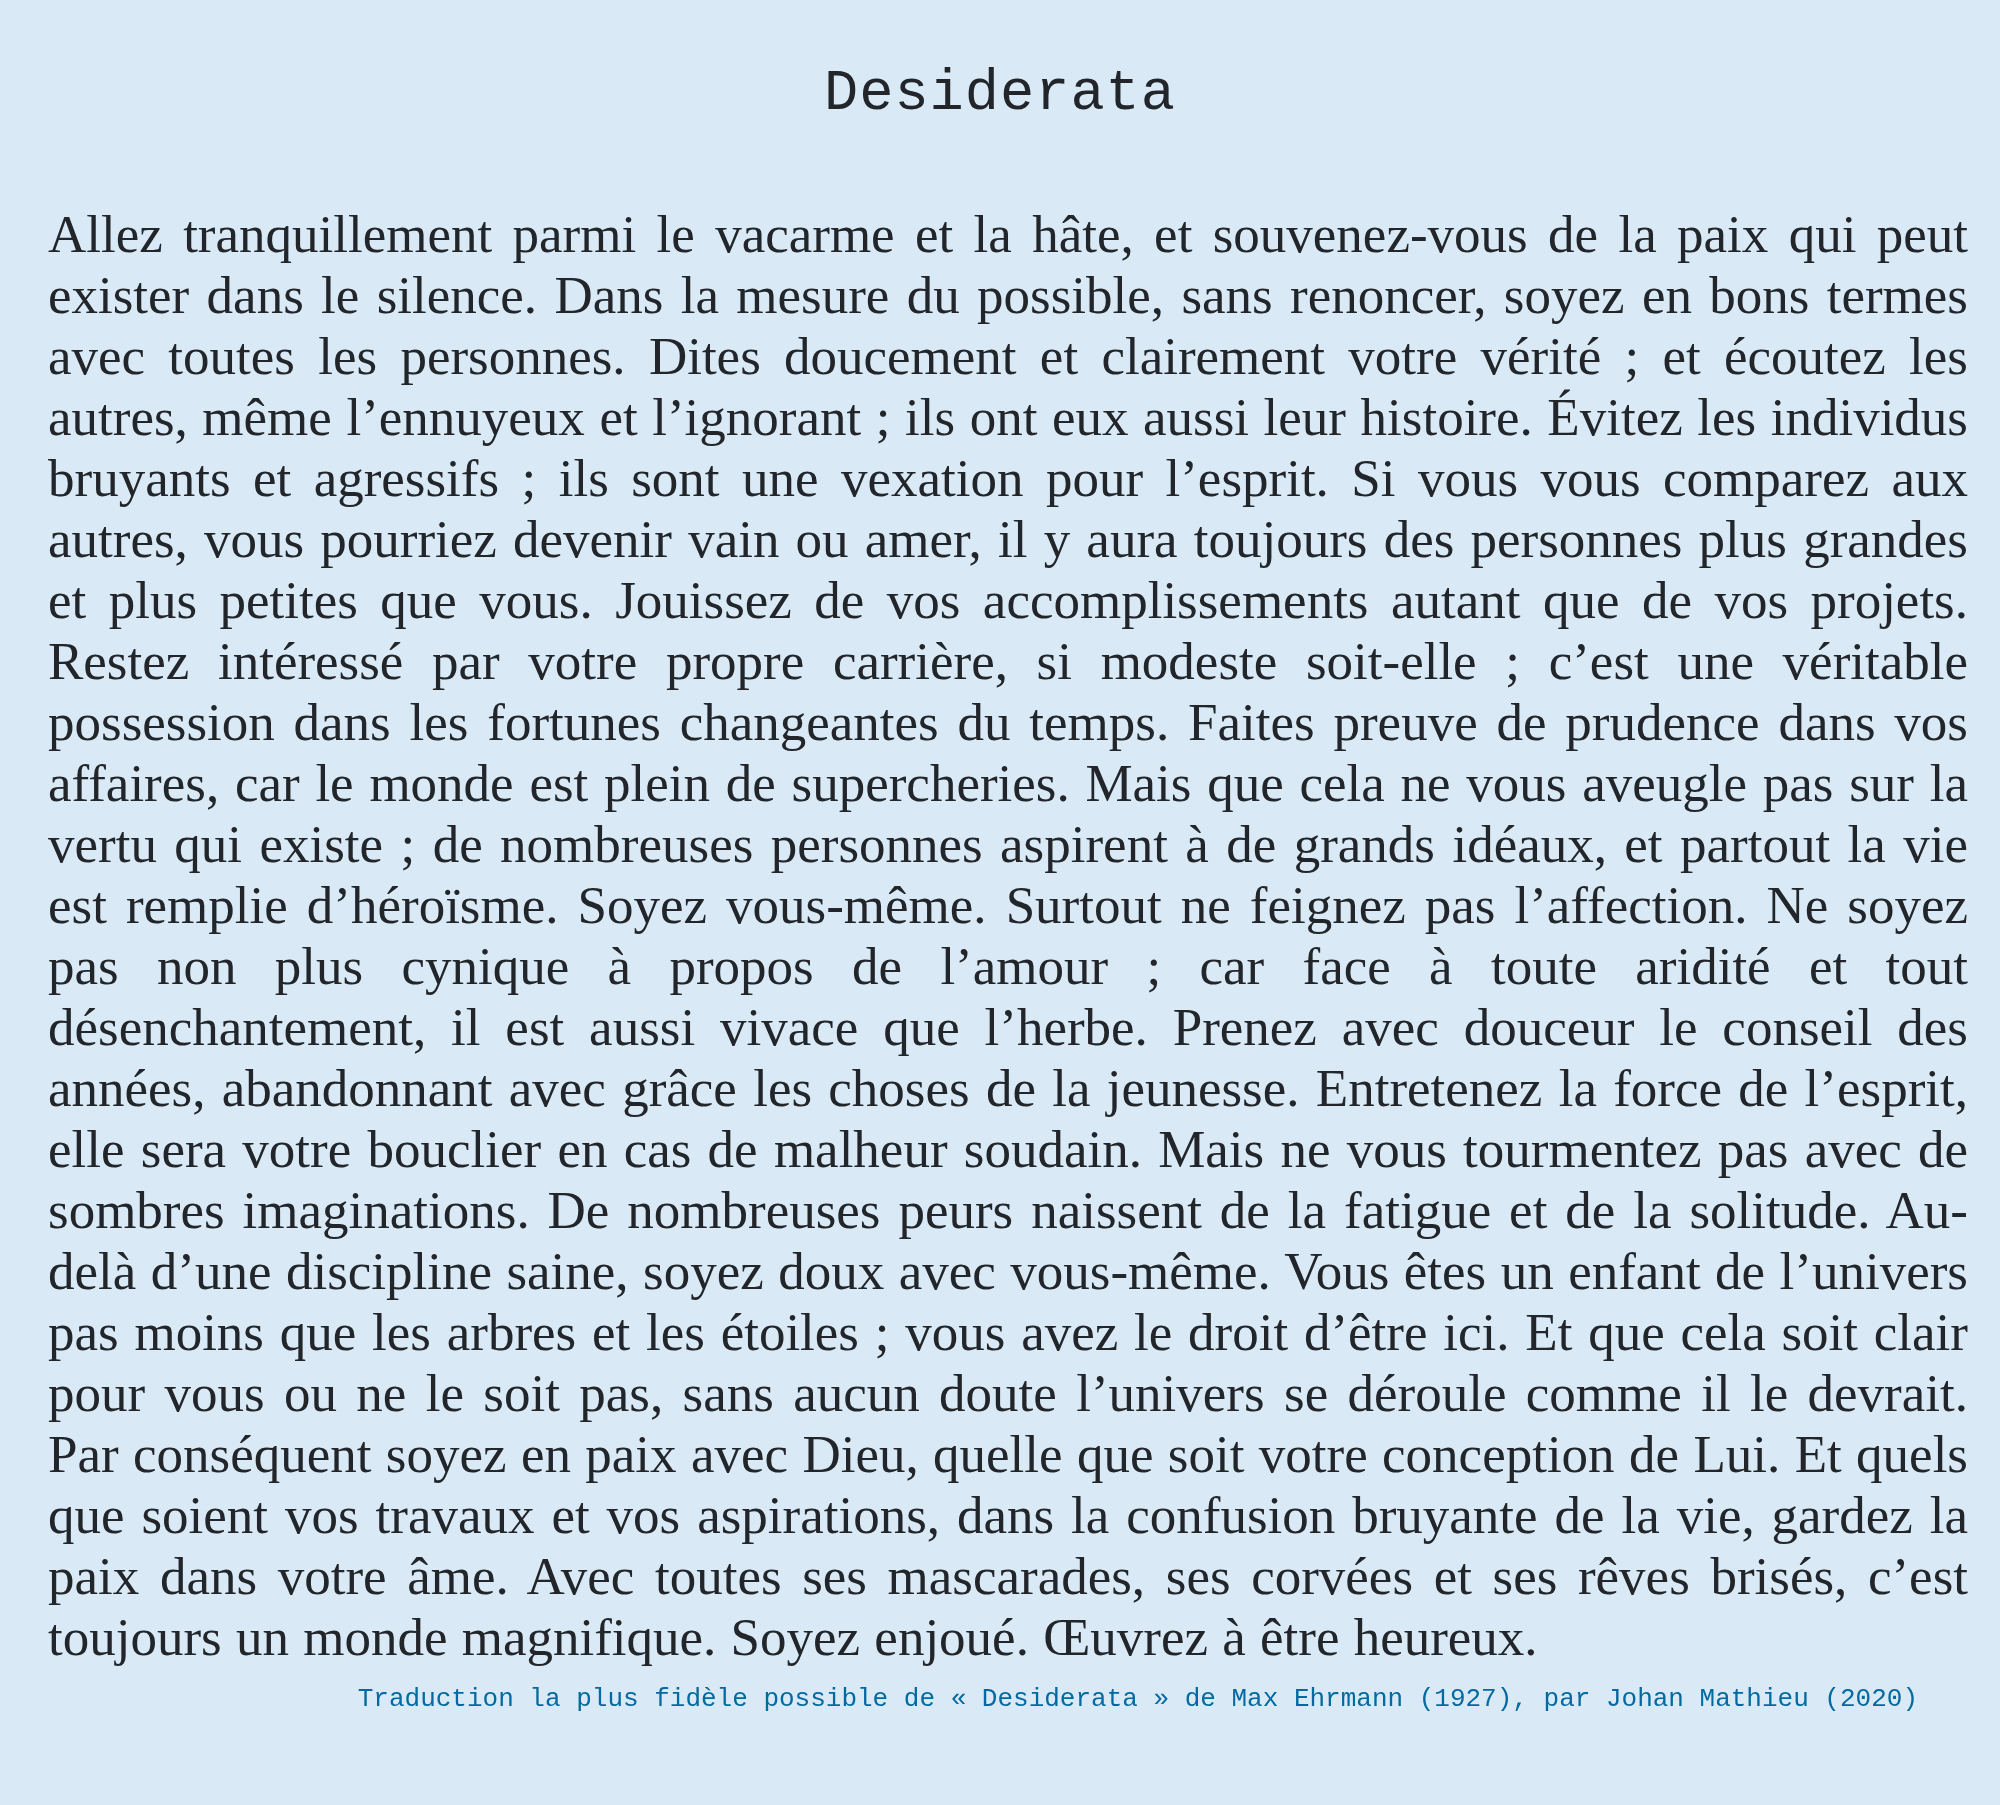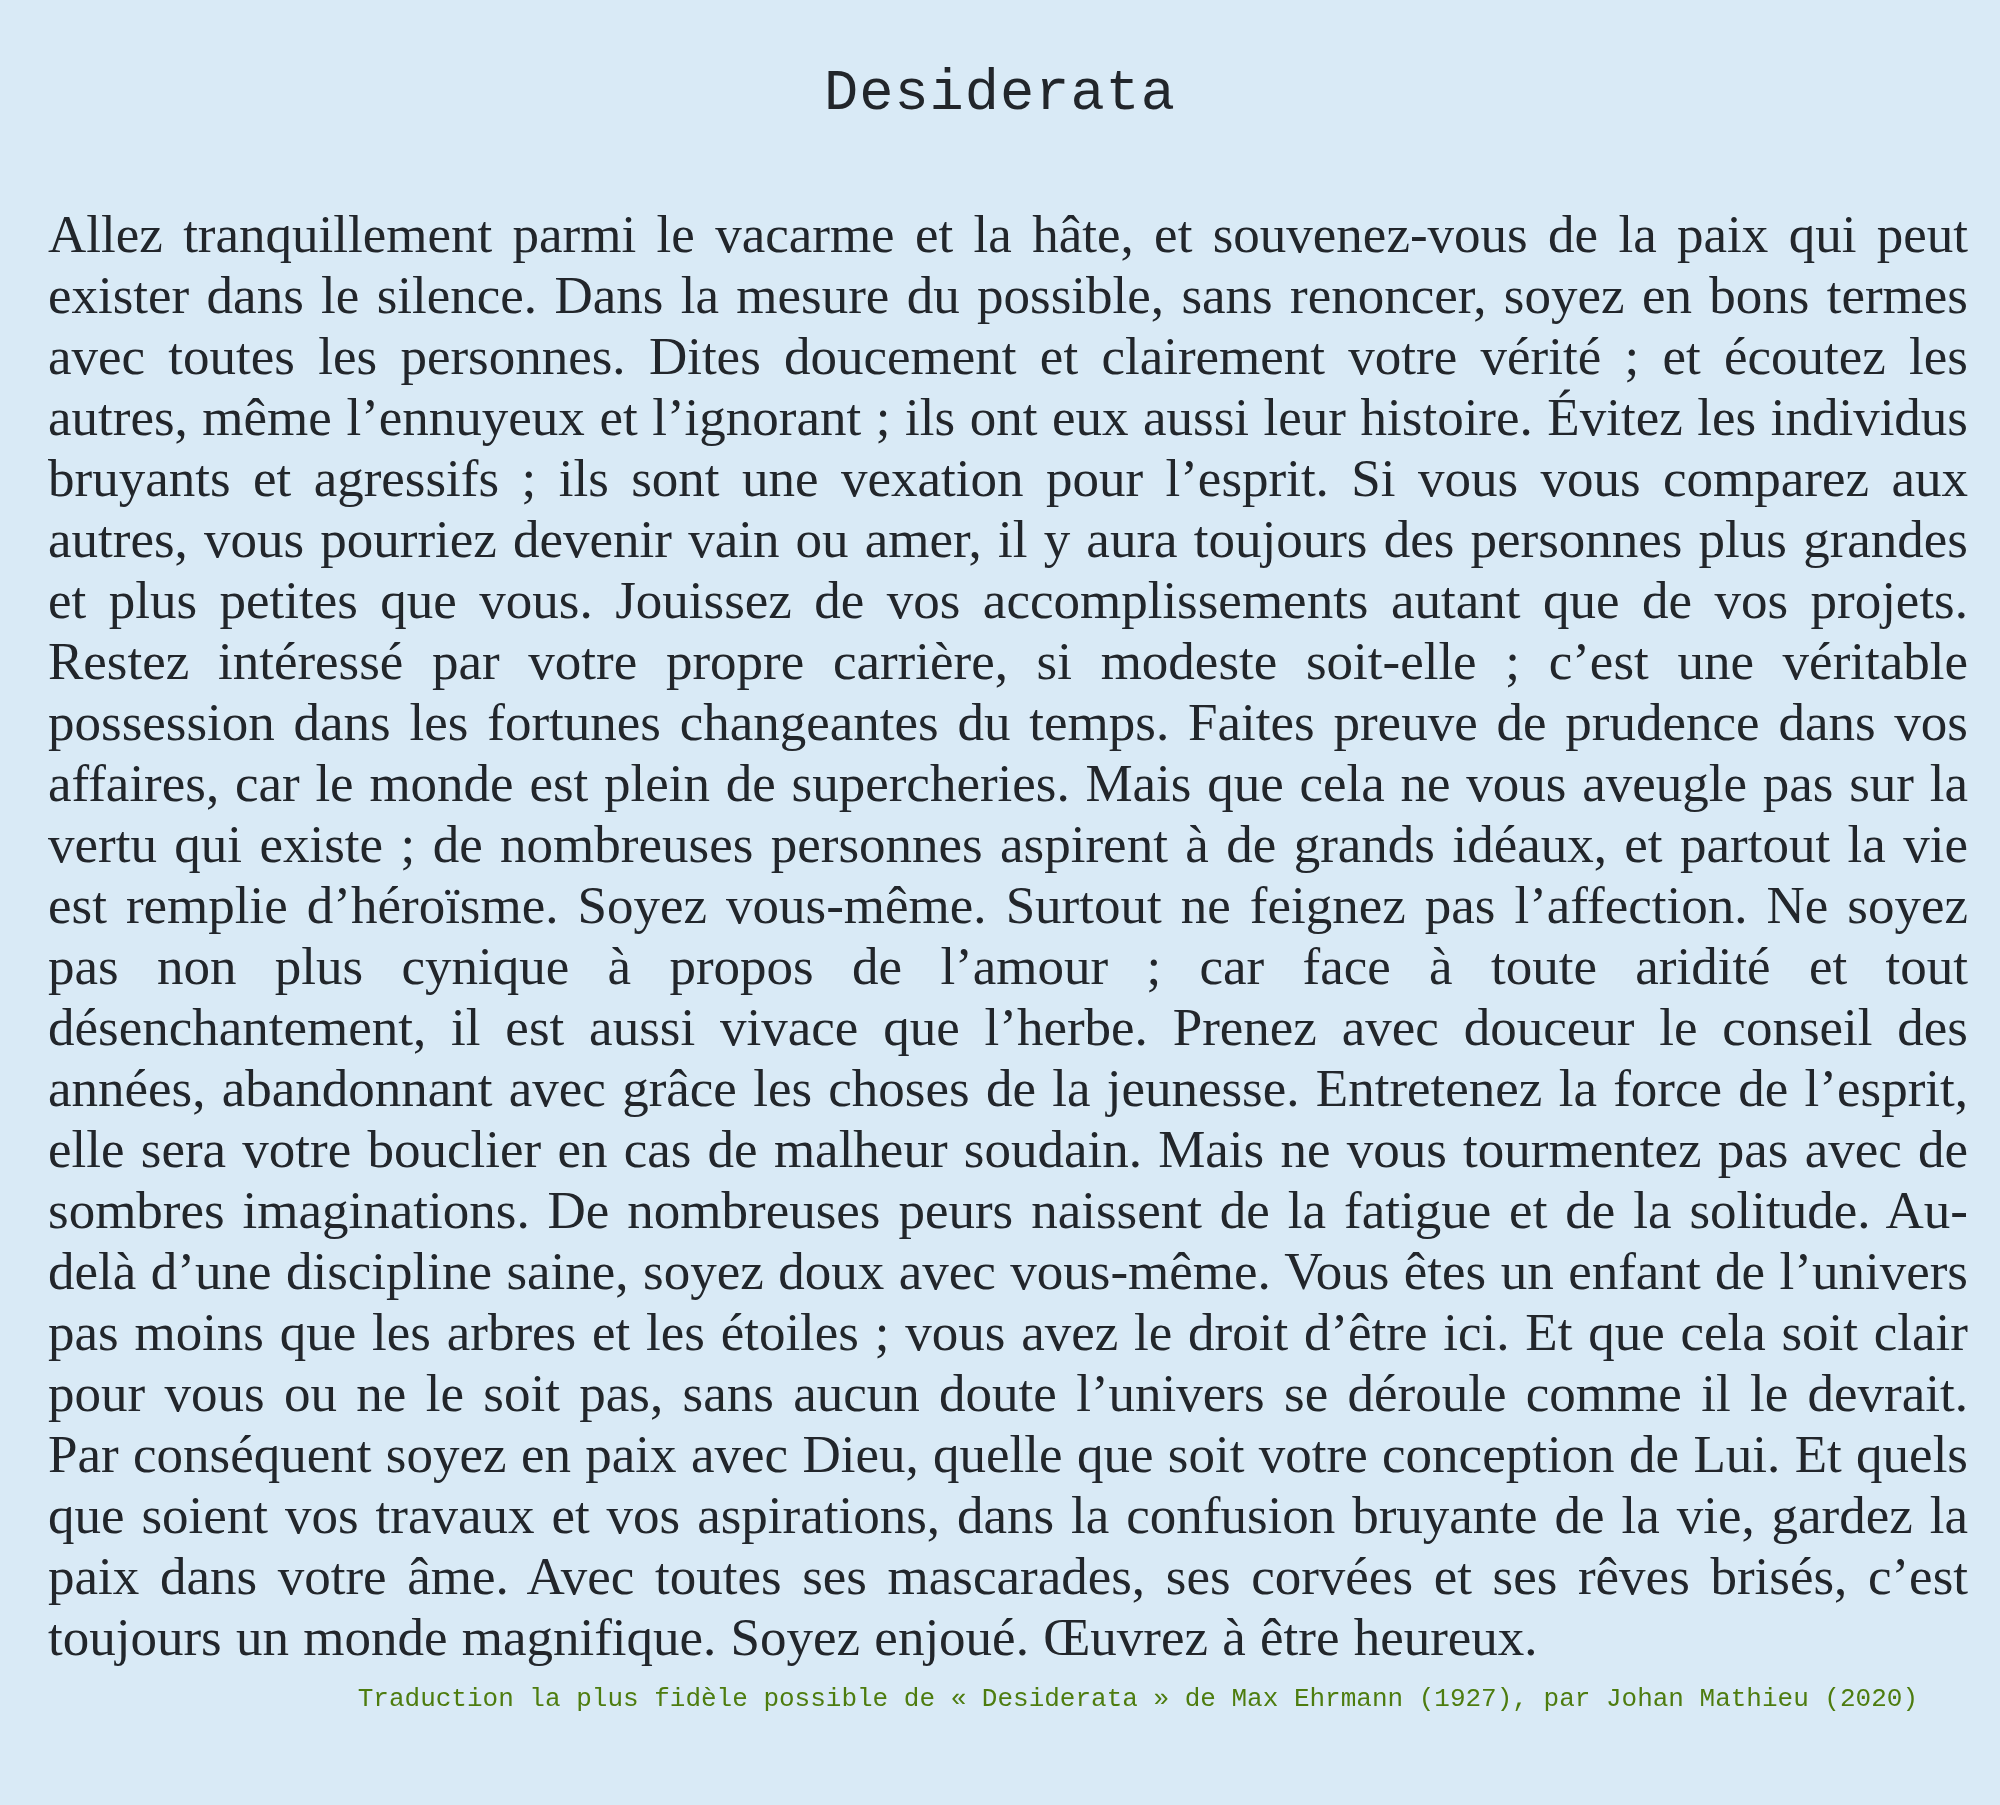--- a/index.html
+++ b/index.html
@@ -45,21 +45,21 @@
     word-spacing: 1px;
   }
   .doc-attribution {
     position: absolute;
     top: 1684px;
     right: 82px;
     font-family: "Liberation Mono", "DejaVu Sans Mono", monospace;
     font-size: 26px;
     letter-spacing: 0;
     white-space: nowrap;
-    color: #4d7c0f;
+    color: #0369a1;
   }
 </style>
 </head>
 <body style="background-color: rgb(217, 234, 246); color: rgb(34, 38, 43);">
 
 <div class="page">
   <h1 class="doc-title">Desiderata</h1>
 
   <p class="doc-body">Allez tranquillement parmi le vacarme et la hâte, et souvenez-vous de la paix qui peut exister dans le silence. Dans la mesure du possible, sans renoncer, soyez en bons termes avec toutes les personnes. Dites doucement et clairement votre vérité&nbsp;; et écoutez les autres, même l’ennuyeux et l’ignorant&nbsp;; ils ont eux aussi leur histoire. Évitez les individus bruyants et agressifs&nbsp;; ils sont une vexation pour l’esprit. Si vous vous comparez aux autres, vous pourriez devenir vain ou amer, il y aura toujours des personnes plus grandes et plus petites que vous. Jouissez de vos accomplissements autant que de vos projets. Restez intéressé par votre propre carrière, si modeste soit-elle&nbsp;; c’est une véritable possession dans les fortunes changeantes du temps. Faites preuve de prudence dans vos affaires, car le monde est plein de supercheries. Mais que cela ne vous aveugle pas sur la vertu qui existe&nbsp;; de nombreuses personnes aspirent à de grands idéaux, et partout la vie est remplie d’héroïsme. Soyez vous-même. Surtout ne feignez pas l’affection. Ne soyez pas non plus cynique à propos de l’amour&nbsp;; car face à toute aridité et tout désenchantement, il est aussi vivace que l’herbe. Prenez avec douceur le conseil des années, abandonnant avec grâce les choses de la jeunesse. Entretenez la force de l’esprit, elle sera votre bouclier en cas de malheur soudain. Mais ne vous tourmentez pas avec de sombres imaginations. De nombreuses peurs naissent de la fatigue et de la solitude. Au-delà d’une discipline saine, soyez doux avec vous-même. Vous êtes un enfant de l’univers pas moins que les arbres et les étoiles&nbsp;; vous avez le droit d’être ici. Et que cela soit clair pour vous ou ne le soit pas, sans aucun doute l’univers se déroule comme il le devrait. Par conséquent soyez en paix avec Dieu, quelle que soit votre conception de Lui. Et quels que soient vos travaux et vos aspirations, dans la confusion bruyante de la vie, gardez la paix dans votre âme. Avec toutes ses mascarades, ses corvées et ses rêves brisés, c’est toujours un monde magnifique. Soyez enjoué. Œuvrez à être heureux.</p>
 

